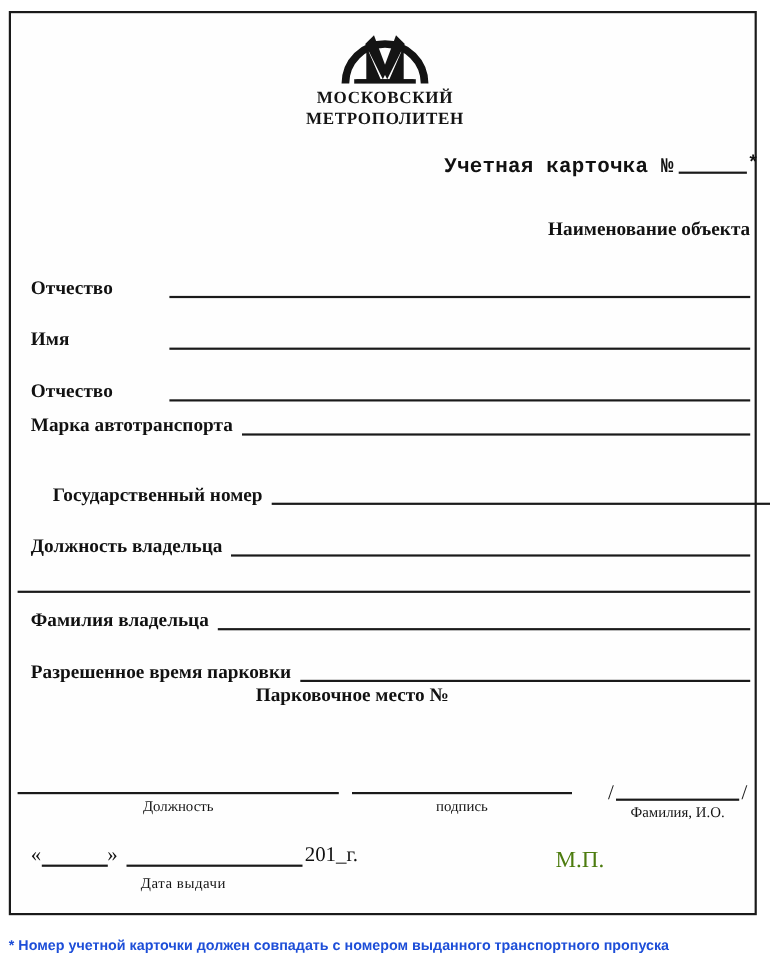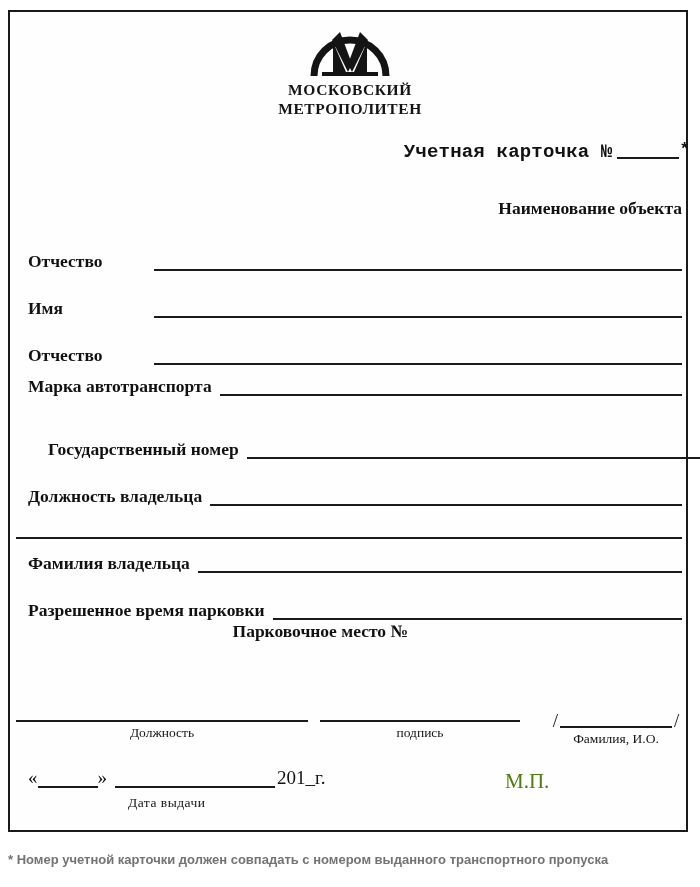--- a/index.html
+++ b/index.html
@@ -202,21 +202,21 @@
 
   
   .footnote {
     position: absolute;
     left: 8px;
     top: 852px;
     width: 684px;
     font-size: 13px;
     font-weight: bold;
     font-family: "Liberation Sans", "DejaVu Sans", sans-serif;
-    color: #737373;
+    color: #1d4ed8;
     white-space: nowrap;
   }
 </style>
 </head>
 <body>
 
 <div id="page">
 
   <div class="doc-frame">
 

